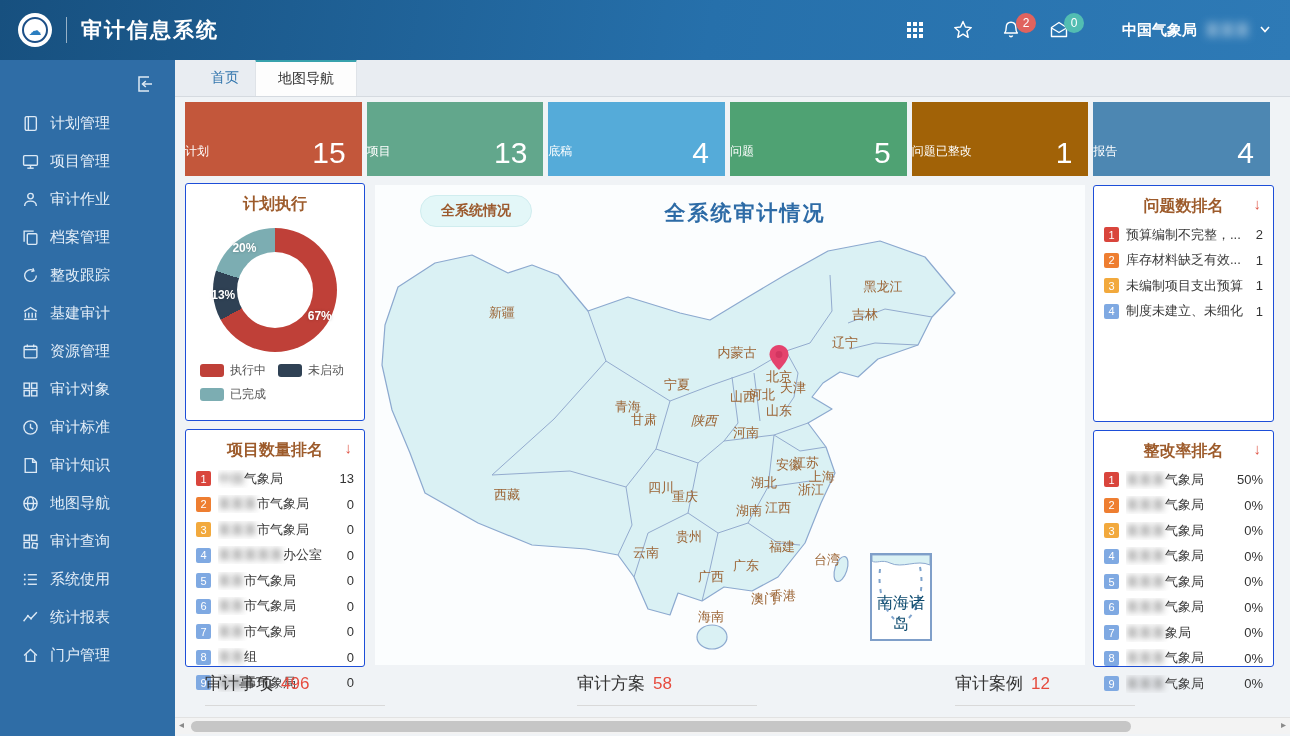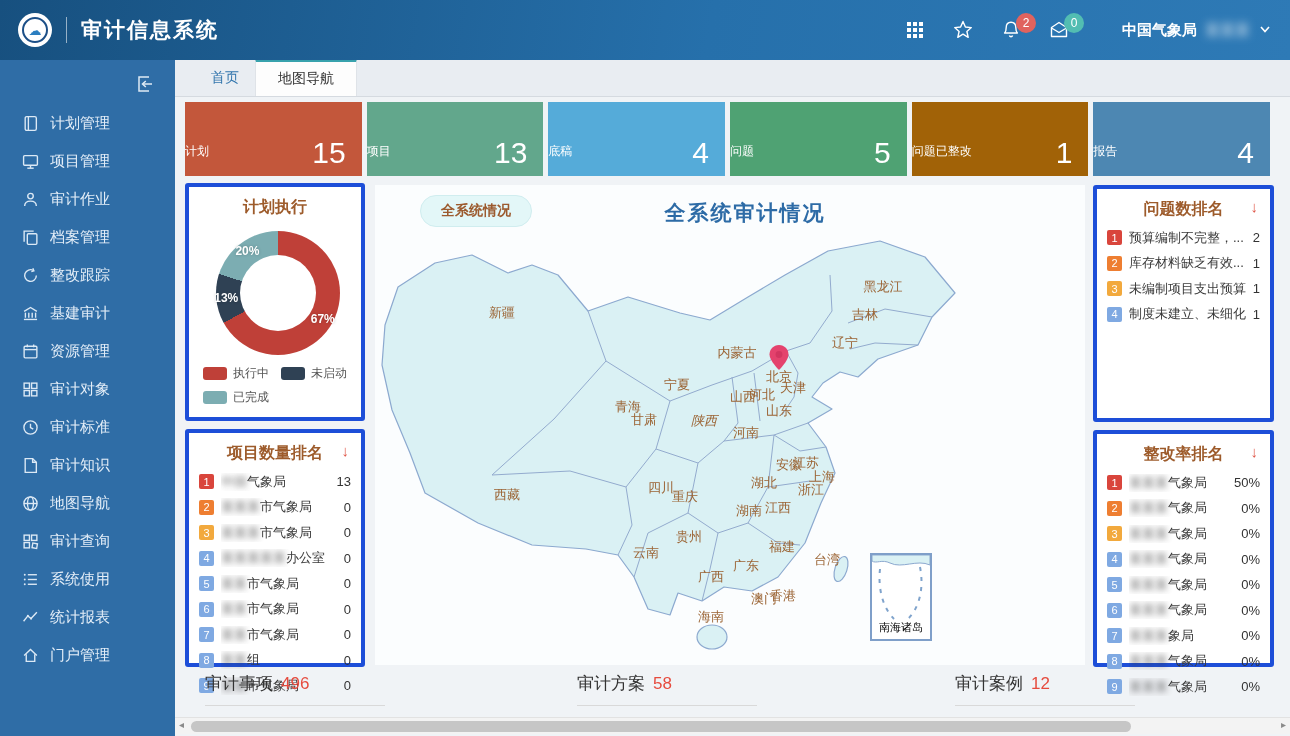--- a/index.html
+++ b/index.html
@@ -42,21 +42,21 @@
   .tab.active { background:#fdfdfd; color:#333; border-top:3px solid #38a2ad; border-left:1px solid #dfe3e8; border-right:1px solid #dfe3e8; padding:0 22px; }
   .content { position:absolute; left:0; top:37px; width:1115px; height:639px; background:#f0f3f6; }
 
   
   .cards-row { position:absolute; left:10px; top:5px; width:1085px; height:74px; display:flex; gap:5px; }
   .stat-card { flex:1; position:relative; color:#fff; cursor:pointer; }
   .stat-card .c-label { position:absolute; left:0; top:9px; font-size:12px;margin-top:32px; }
   .stat-card .c-value { position:absolute; right:16px; bottom:6px; font-size:30px; }
 
   
-  .panel { position:absolute; background:#fff; border:4px solid #1d4ed8; border-radius:3px; }
+  .panel { position:absolute; background:#fff; border:1px solid #1d4ed8; border-radius:3px; }
   .panel-title { text-align:center; font-size:16px; font-weight:bold; color:#9d5b2b; padding-top:10px; position:relative; }
   .sort-arrow { position:absolute; right:12px; top:9px; color:#e0584a; font-size:15px; font-weight:normal; }
   #panel-plan { left:10px; top:86px; width:180px; height:238px; }
   #panel-project { left:10px; top:332px; width:180px; height:238px; }
   #panel-issue { left:918px; top:88px; width:181px; height:237px; }
   #panel-rectify { left:918px; top:333px; width:181px; height:237px; }
 
   
   .donut-wrap { position:absolute; left:27px; top:44px; width:124px; height:124px; }
   .donut { width:124px; height:124px; border-radius:50%; position:relative; }
@@ -76,21 +76,21 @@
 
   
   .map-area { position:absolute; left:200px; top:88px; width:710px; height:480px; background:#fbfdfe; }
   .map-pill { position:absolute; left:45px; top:10px; padding:6px 20px; background:#e3f7f8; border:1px solid #d0edef; border-radius:17px; color:#9c5a2e; font-size:14px; font-weight:bold; cursor:pointer; }
   .map-title { position:absolute; left:160px; top:14px; width:420px; text-align:center; font-size:21px; font-weight:bold; color:#2d6ba6; letter-spacing:2px; }
   .map-svg { position:absolute; left:5px; top:40px; }
   .map-labels { position:absolute; left:5px; top:40px; width:700px; height:440px; pointer-events:none; }
   .prov-label { position:absolute; transform:translate(-50%,-50%); font-size:13px; color:#9b6434; white-space:nowrap; }
   .pin { position:absolute; width:20px; height:26px; }
   .inset { position:absolute; left:495px; top:368px; width:62px; height:88px; border:2px solid #7f9fc9; background:#fff; }
-  .inset-label { position:absolute; left:0; bottom:4px; width:100%; text-align:center; font-size:11px; color:#000000;font-family:Liberation Mono, monospace; }
+  .inset-label { position:absolute; left:0; bottom:4px; width:100%; text-align:center; font-size:16px; color:#0c4a6e;font-family:Liberation Mono, monospace; }
 
   
   .footer-stat { position:absolute; top:575px; width:180px; border-bottom:1px solid #d9d9d9; padding-bottom:10px; font-size:17px; color:#333; }
   .footer-stat .fs-value { color:#e64b3e; margin-left:8px; }
   #fs-0 { left:30px; } #fs-1 { left:402px; } #fs-2 { left:780px; }
 
   
   .hscroll { position:absolute; left:0; top:620px; width:1115px; height:17px; background:#f3f3f3; border-top:1px solid #e2e2e2; }
   .hthumb { position:absolute; left:16px; top:3px; width:940px; height:11px; border-radius:6px; background:#c6c6c6; cursor:pointer; }
   .harrow { position:absolute; top:1px; font-size:10px; color:#8a8a8a; cursor:pointer; }

